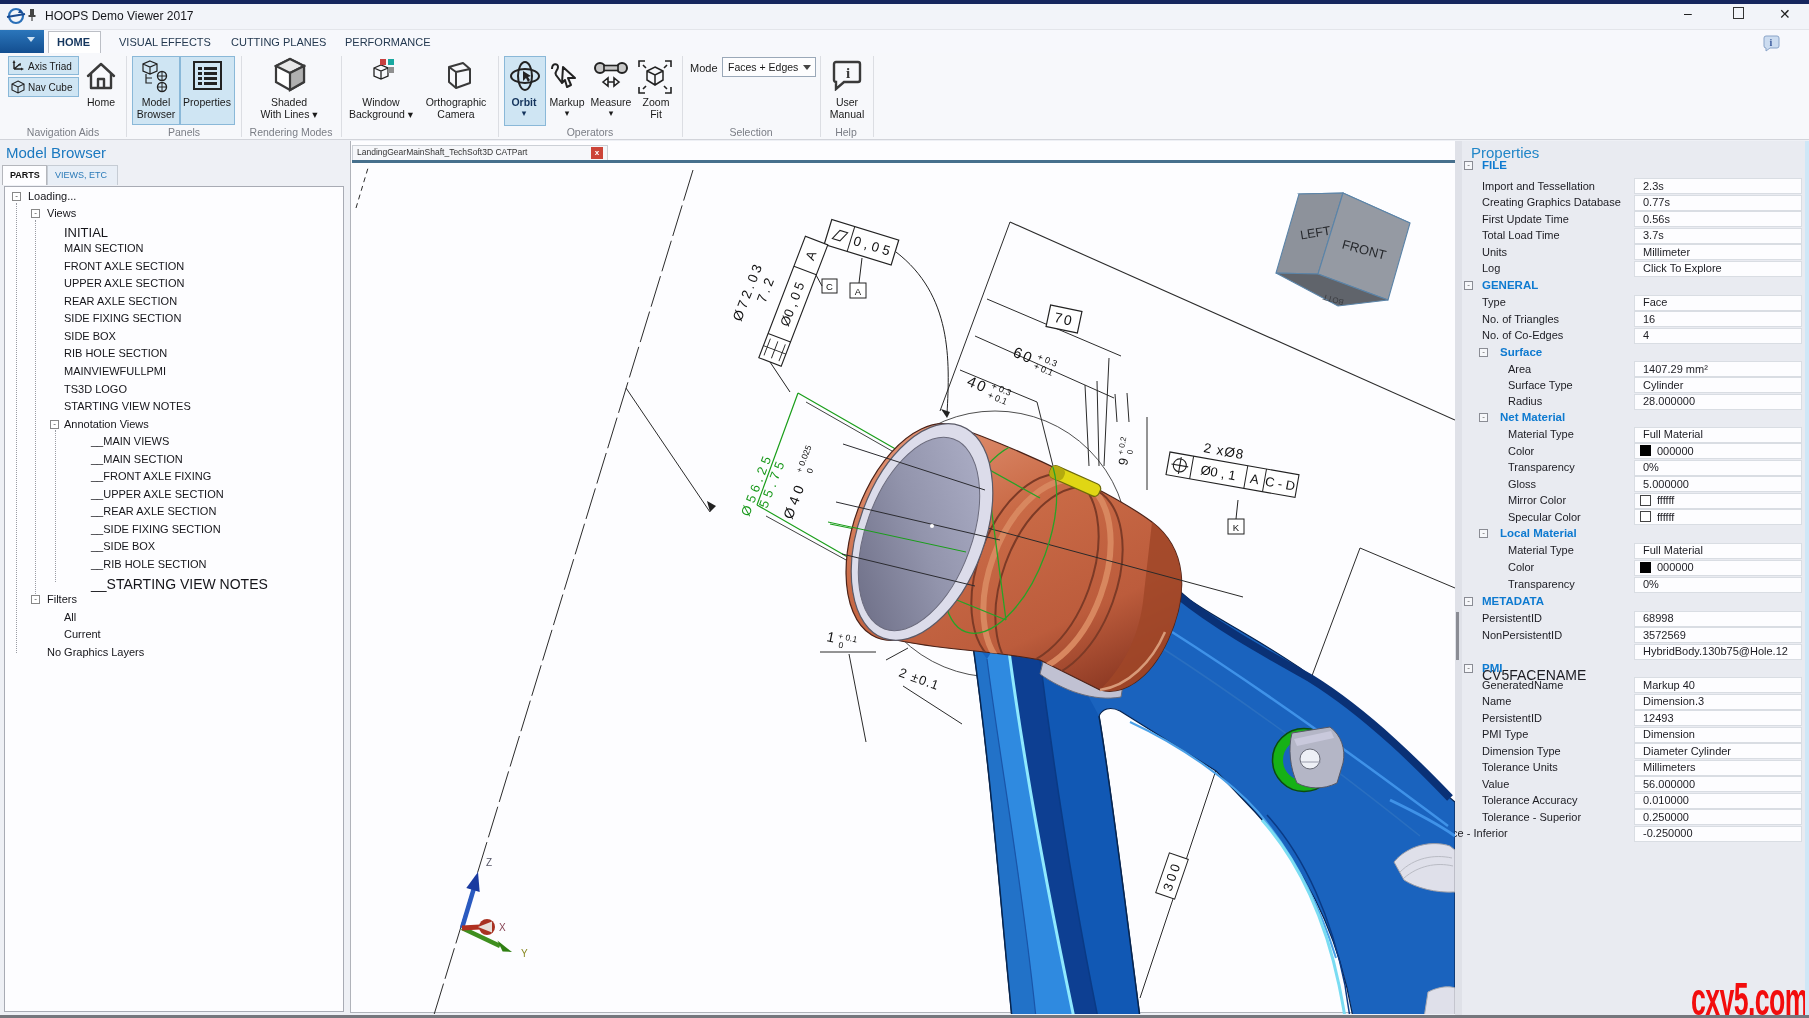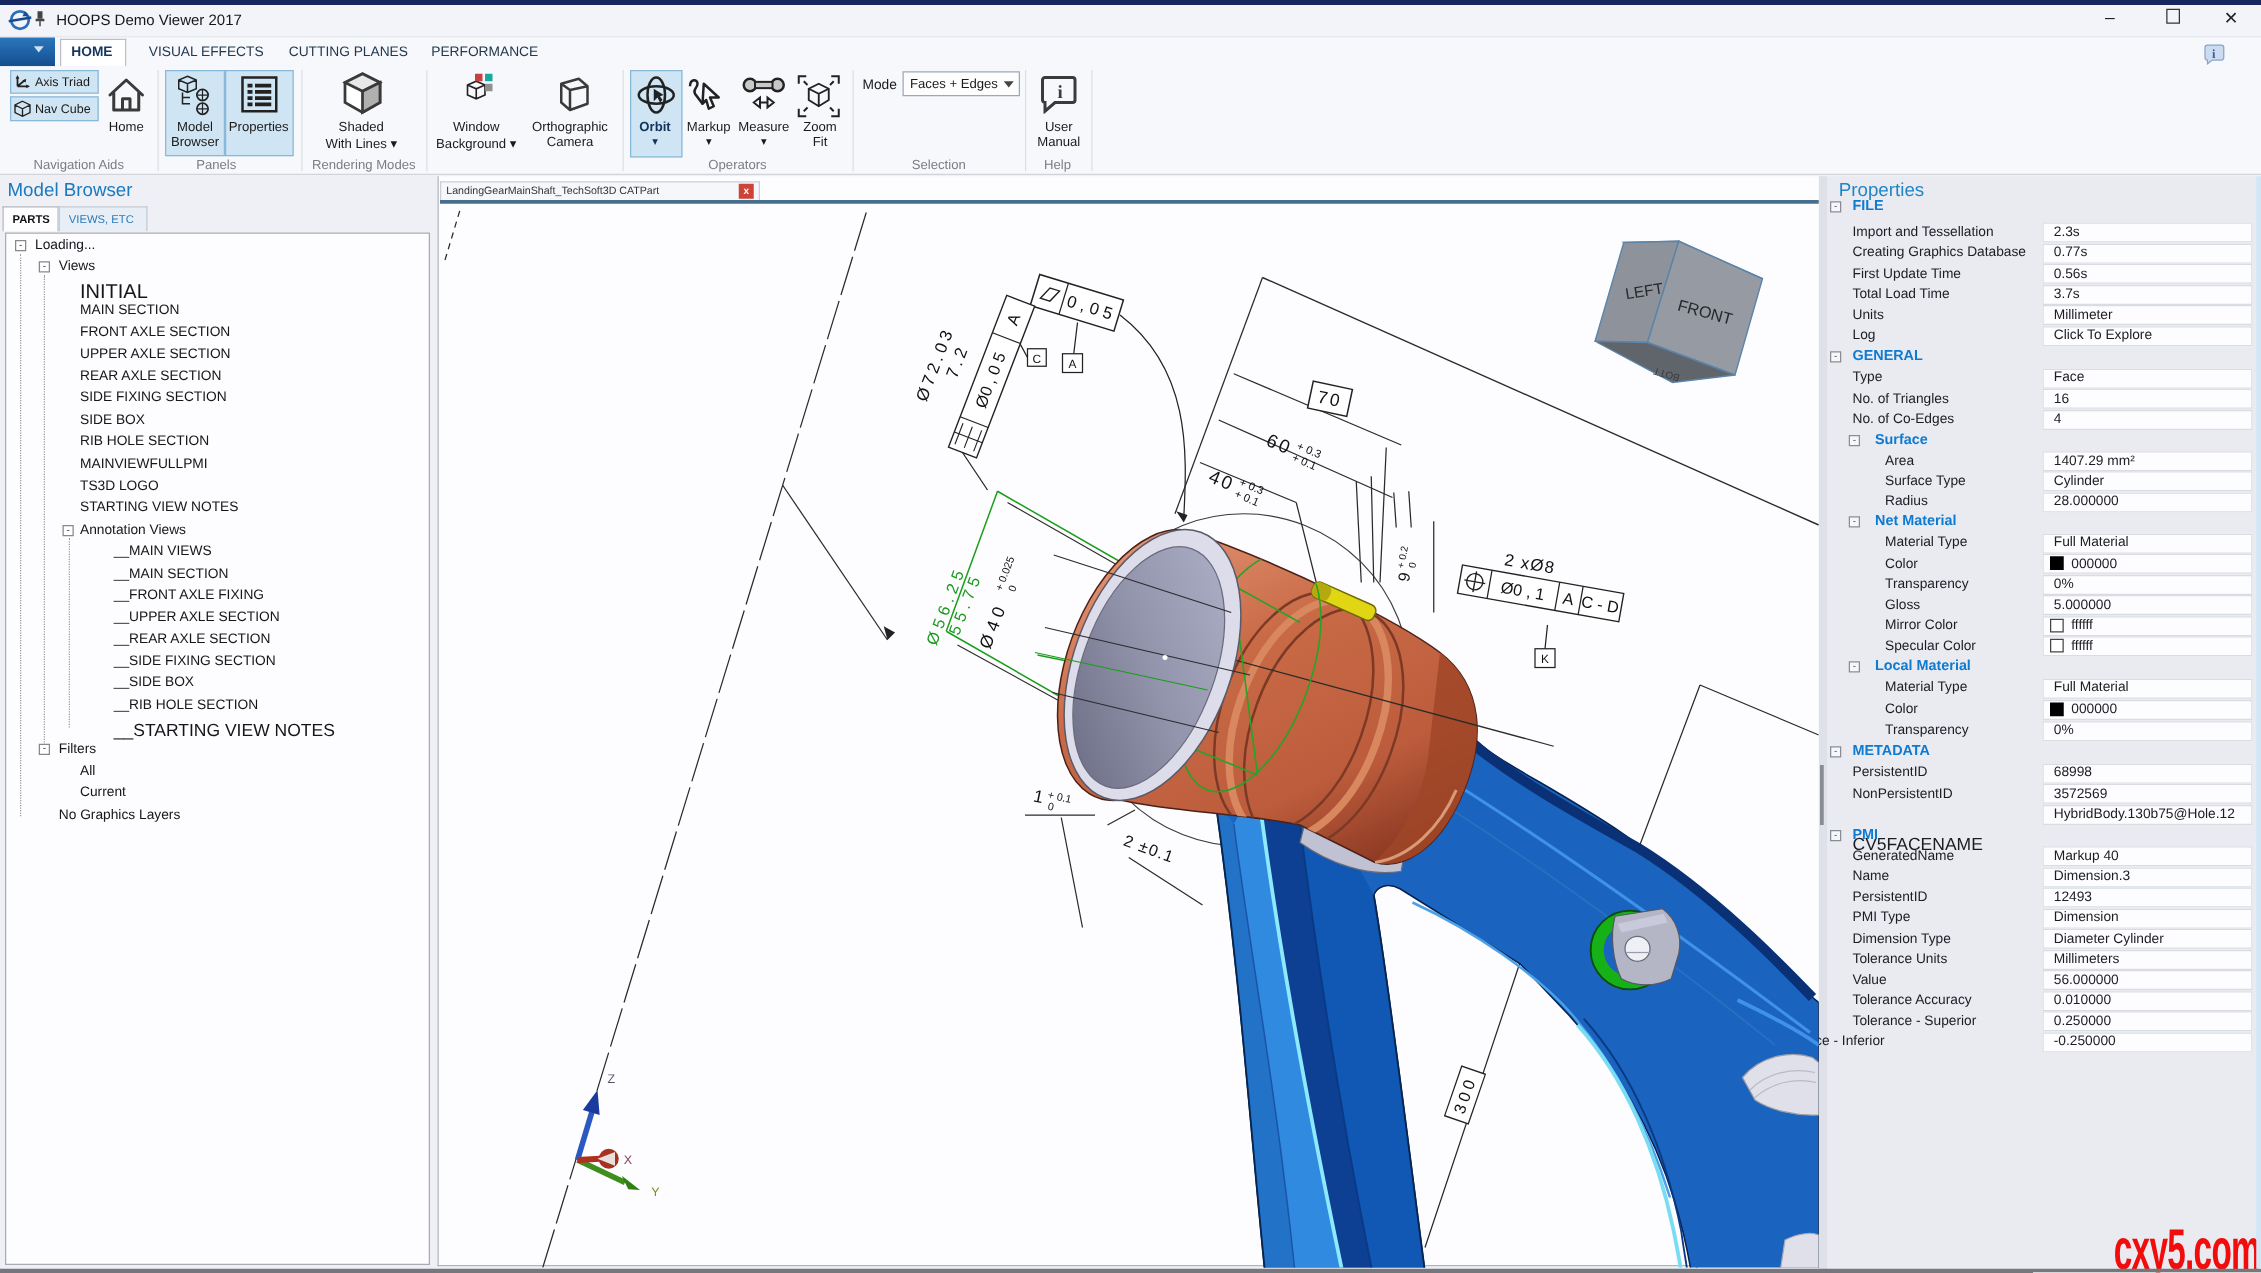--- a/index.html
+++ b/index.html
@@ -35,21 +35,21 @@
   </svg>
 <div class="abs" style="left:0;top:53px;width:1809px;height:87px;background:#f7f8fb;border-bottom:1px solid #d2d4da"></div>
 <div class="abs" style="left:126px;top:56px;width:1px;height:81px;background:#dcdee3"></div>
 <div class="abs" style="left:241px;top:56px;width:1px;height:81px;background:#dcdee3"></div>
 <div class="abs" style="left:341px;top:56px;width:1px;height:81px;background:#dcdee3"></div>
 <div class="abs" style="left:498px;top:56px;width:1px;height:81px;background:#dcdee3"></div>
 <div class="abs" style="left:682px;top:56px;width:1px;height:81px;background:#dcdee3"></div>
 <div class="abs" style="left:820px;top:56px;width:1px;height:81px;background:#dcdee3"></div>
 <div class="abs" style="left:873px;top:56px;width:1px;height:81px;background:#dcdee3"></div>
 <div class="abs" style="left:63px;top:126px;font-size:10.5px;color:#7a7d85;transform:translateX(-50%)">Navigation Aids</div>
-<div class="abs" style="left:173px;top:126px;font-size:10.5px;color:#7a7d85;transform:translateX(-50%)">Panels</div>
+<div class="abs" style="left:184px;top:126px;font-size:10.5px;color:#7a7d85;transform:translateX(-50%)">Panels</div>
 <div class="abs" style="left:291px;top:126px;font-size:10.5px;color:#7a7d85;transform:translateX(-50%)">Rendering Modes</div>
 <div class="abs" style="left:590px;top:126px;font-size:10.5px;color:#7a7d85;transform:translateX(-50%)">Operators</div>
 <div class="abs" style="left:751px;top:126px;font-size:10.5px;color:#7a7d85;transform:translateX(-50%)">Selection</div>
 <div class="abs" style="left:846px;top:126px;font-size:10.5px;color:#7a7d85;transform:translateX(-50%)">Help</div>
 <div class="abs" style="left:8px;top:56px;width:71px;height:19px;background:#cfe5f3;border:1px solid #8ab8d8"></div>
 <div class="abs" style="left:8px;top:77px;width:71px;height:20px;background:#cfe5f3;border:1px solid #8ab8d8"></div>
 <svg class="abs" style="left:11px;top:59px" width="14" height="13" viewBox="0 0 14 13">
 <path d="M3,10 L3,3 M3,10 L11,10 M3,10 L9,5" stroke="#222" stroke-width="1.4" fill="none"></path>
 <path d="M3,1 L1.5,4 L4.5,4 Z M13,10 L10,8.5 L10,11.5 Z M10,4 L9.5,7 L7,5.5 Z" fill="#222"></path>
   </svg>
@@ -152,21 +152,21 @@
 <div class="abs" style="left:47px;top:165px;width:71px;height:20px;background:#e8eef6;border:1px solid #c6ccd4;border-bottom:none"></div>
 <div class="abs" style="left:55px;top:170px;font-size:9px;color:#2a7ab8">VIEWS, ETC</div>
 <div class="abs" style="left:4px;top:186px;width:340px;height:826px;background:#fdfdff;border:1px solid #a8abb4"></div>
 <div class="abs" style="left:16px;top:203px;width:1px;height:450px;border-left:1px dotted #9a9ca4"></div>
 <div class="abs" style="left:35px;top:220px;width:1px;height:380px;border-left:1px dotted #9a9ca4"></div>
 <div class="abs" style="left:55px;top:430px;width:1px;height:152px;border-left:1px dotted #9a9ca4"></div>
 <div class="abs" style="left:12px;top:192px;width:9px;height:9px;border:1px solid #888;background:#fff;font-size:8px;line-height:6px;text-align:center;color:#333">-</div>
 <div class="abs" style="left:28px;top:189.5px;font-size:11px;color:#15151a">Loading...</div>
 <div class="abs" style="left:31px;top:209px;width:9px;height:9px;border:1px solid #888;background:#fff;font-size:8px;line-height:6px;text-align:center;color:#333">-</div>
 <div class="abs" style="left:47px;top:207.0px;font-size:11px;color:#15151a">Views</div>
-<div class="abs" style="left:64px;top:224.5px;font-size:16px;color:#15151a">INITIAL</div>
+<div class="abs" style="left:64px;top:224.5px;font-size:13px;color:#15151a">INITIAL</div>
 <div class="abs" style="left:64px;top:242.1px;font-size:11px;color:#15151a">MAIN SECTION</div>
 <div class="abs" style="left:64px;top:259.6px;font-size:11px;color:#15151a">FRONT AXLE SECTION</div>
 <div class="abs" style="left:64px;top:277.2px;font-size:11px;color:#15151a">UPPER AXLE SECTION</div>
 <div class="abs" style="left:64px;top:294.7px;font-size:11px;color:#15151a">REAR AXLE SECTION</div>
 <div class="abs" style="left:64px;top:312.3px;font-size:11px;color:#15151a">SIDE FIXING SECTION</div>
 <div class="abs" style="left:64px;top:329.8px;font-size:11px;color:#15151a">SIDE BOX</div>
 <div class="abs" style="left:64px;top:347.4px;font-size:11px;color:#15151a">RIB HOLE SECTION</div>
 <div class="abs" style="left:64px;top:364.9px;font-size:11px;color:#15151a">MAINVIEWFULLPMI</div>
 <div class="abs" style="left:64px;top:382.5px;font-size:11px;color:#15151a">TS3D LOGO</div>
 <div class="abs" style="left:64px;top:400.0px;font-size:11px;color:#15151a">STARTING VIEW NOTES</div>

